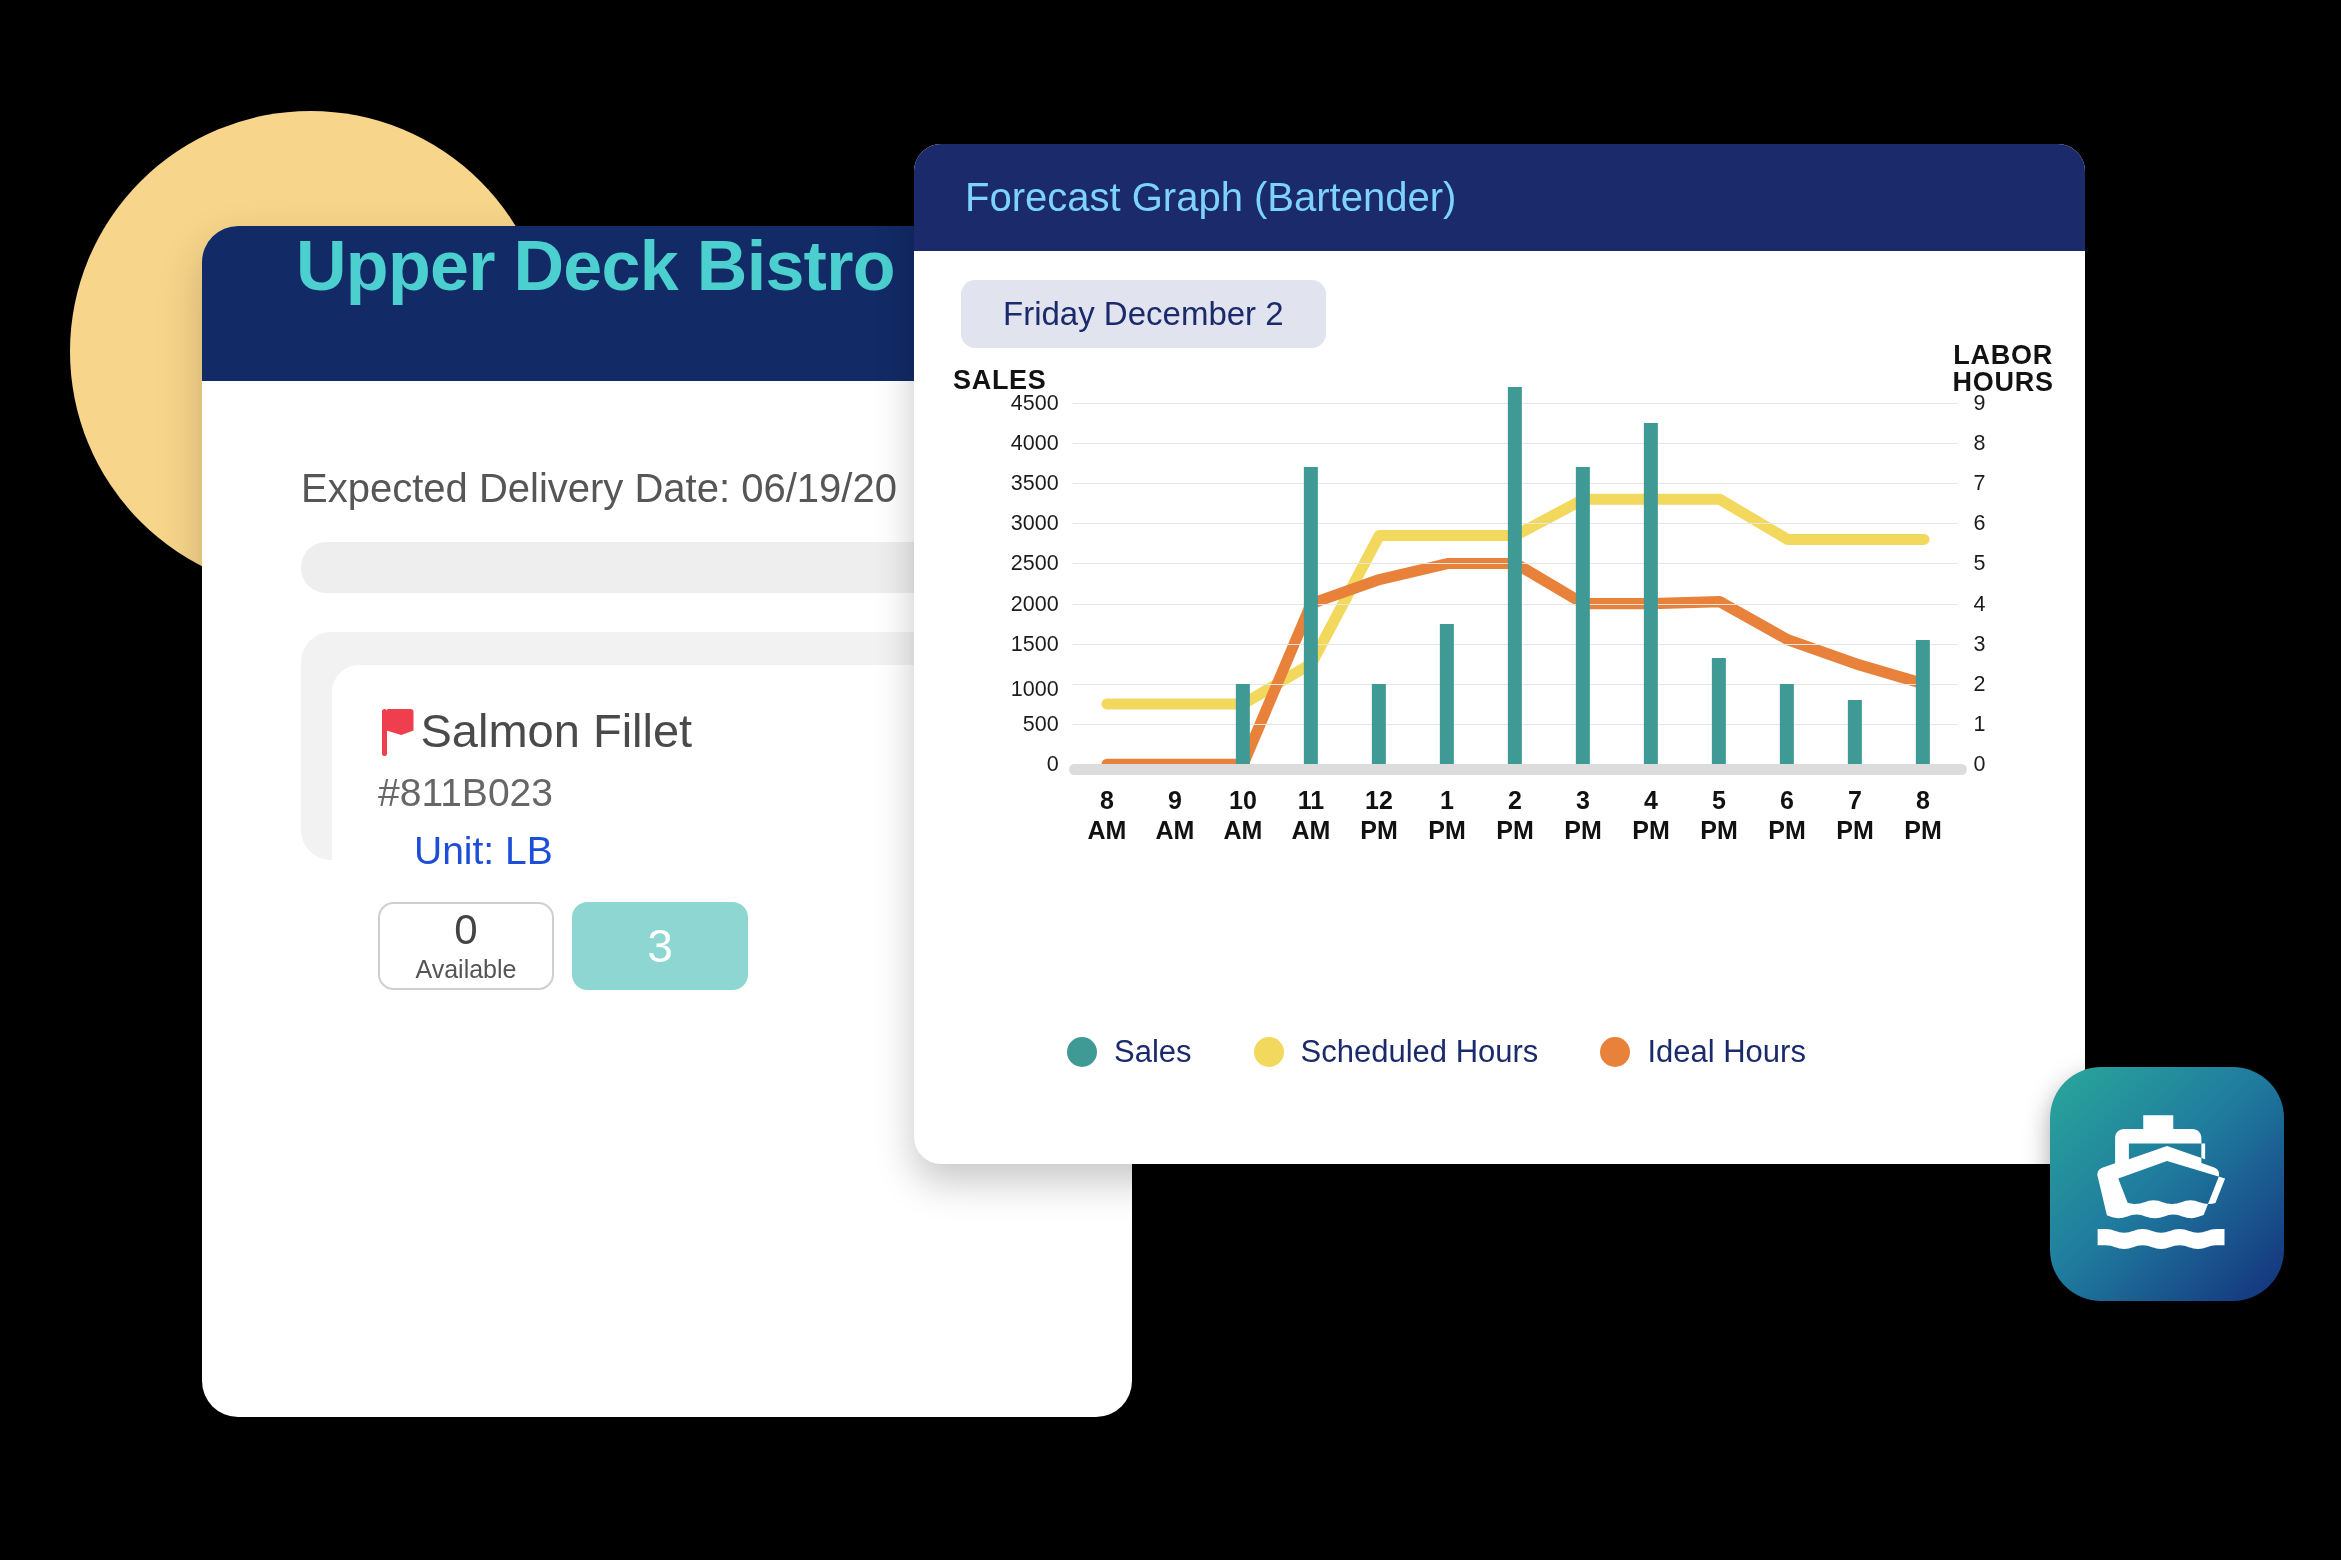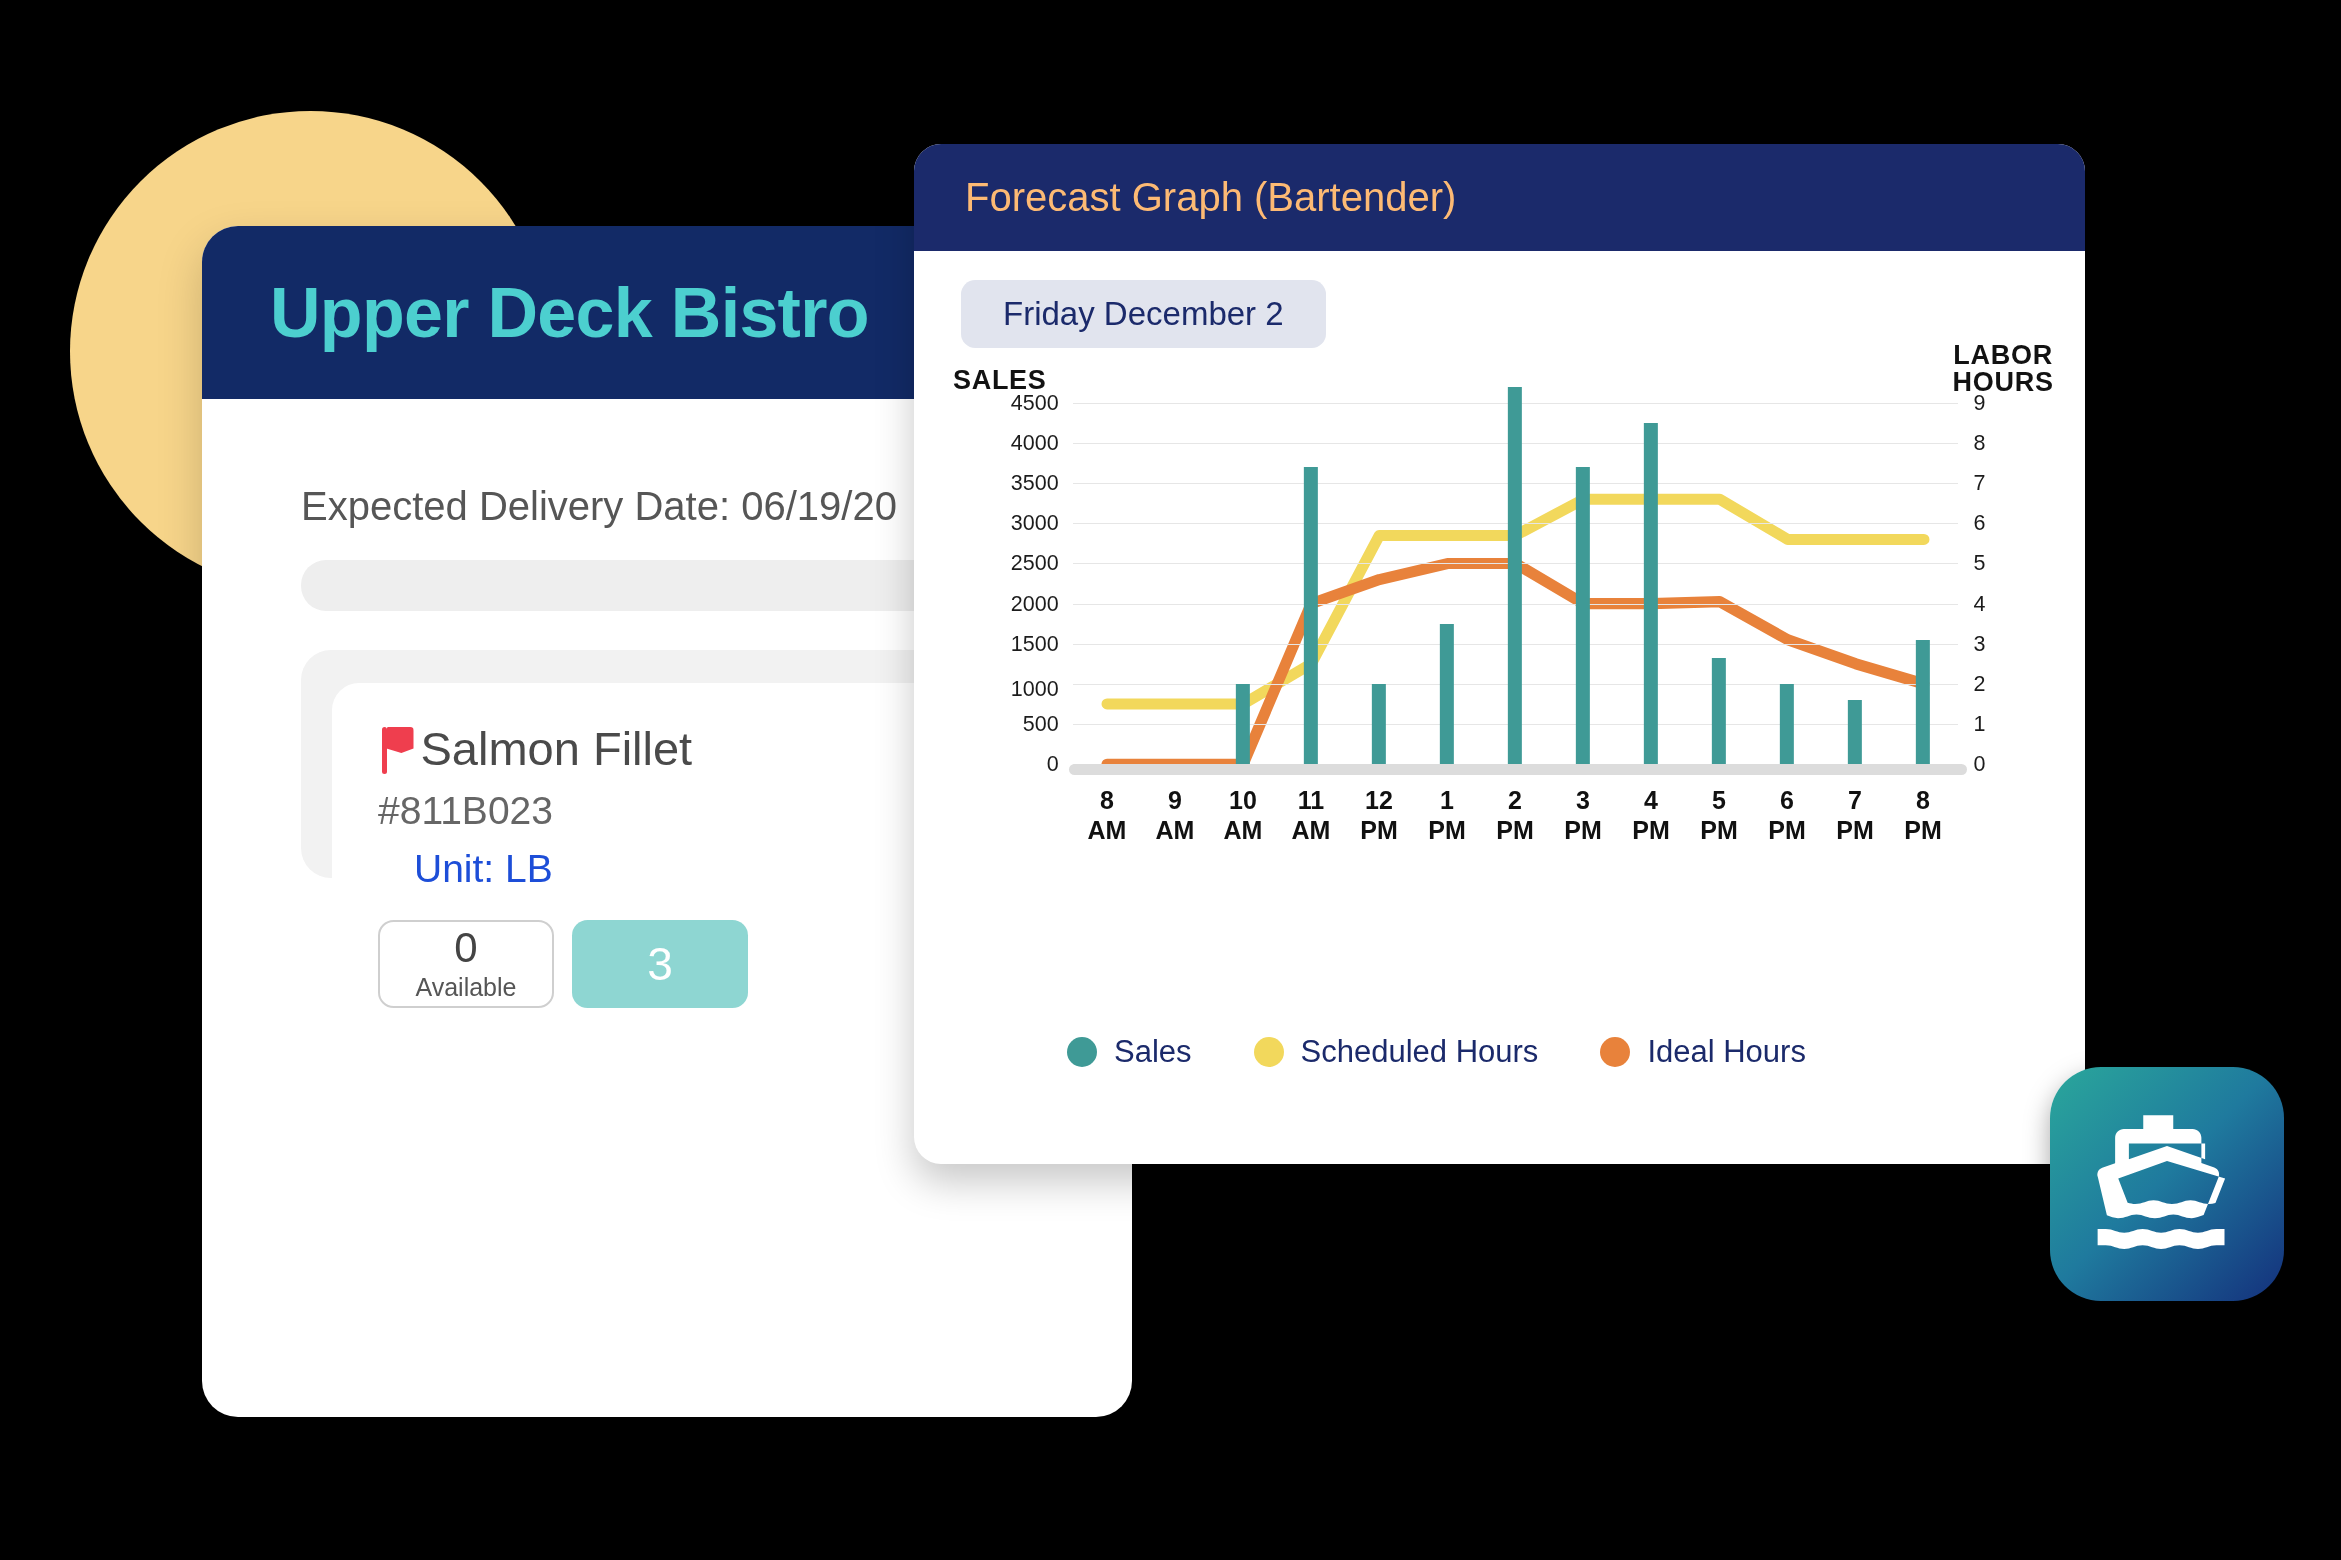--- a/index.html
+++ b/index.html
@@ -24,24 +24,24 @@
   .order-card {
     position: absolute;
     left: 202px; top: 226px;
     width: 930px; height: 1191px;
     background: #ffffff;
     border-radius: 36px;
     overflow: hidden;
     box-shadow: 0 19.5px 46px rgba(0,0,0,.18);
   }
   .order-header {
-    height: 173px;
+    height: 155px;
     background: #122a66;
-    display: flex; align-items: center;
-    padding-left: 68px;
+    display: flex; 
+    padding-left: 94px;
   }
   .order-header h1 {
     color: #4ccfcf;
     font-size: 70px;
     font-weight: 700;
     letter-spacing: -0.7px;
     white-space: nowrap;
   }
   .delivery-line {
     margin: 85px 0 0 99px;
@@ -128,21 +128,21 @@
     overflow: hidden;
     box-shadow: 0 18px 39px rgba(0,0,0,.22);
   }
   .forecast-header {
     height: 107px;
     background: #1b2a6b;
     display: flex; align-items: center;
     padding-left: 51px;
   }
   .forecast-header h2 {
-    color: #fdba74;
+    color: #7dd3fc;
     font-size: 40px;
     font-weight: 400;
     white-space: nowrap;
   }
   .date-pill {
     margin: 29px 0 0 47px;
     display: inline-block;
     background: #e1e4ee;
     color: #1b2a6b;
     font-size: 33px;

